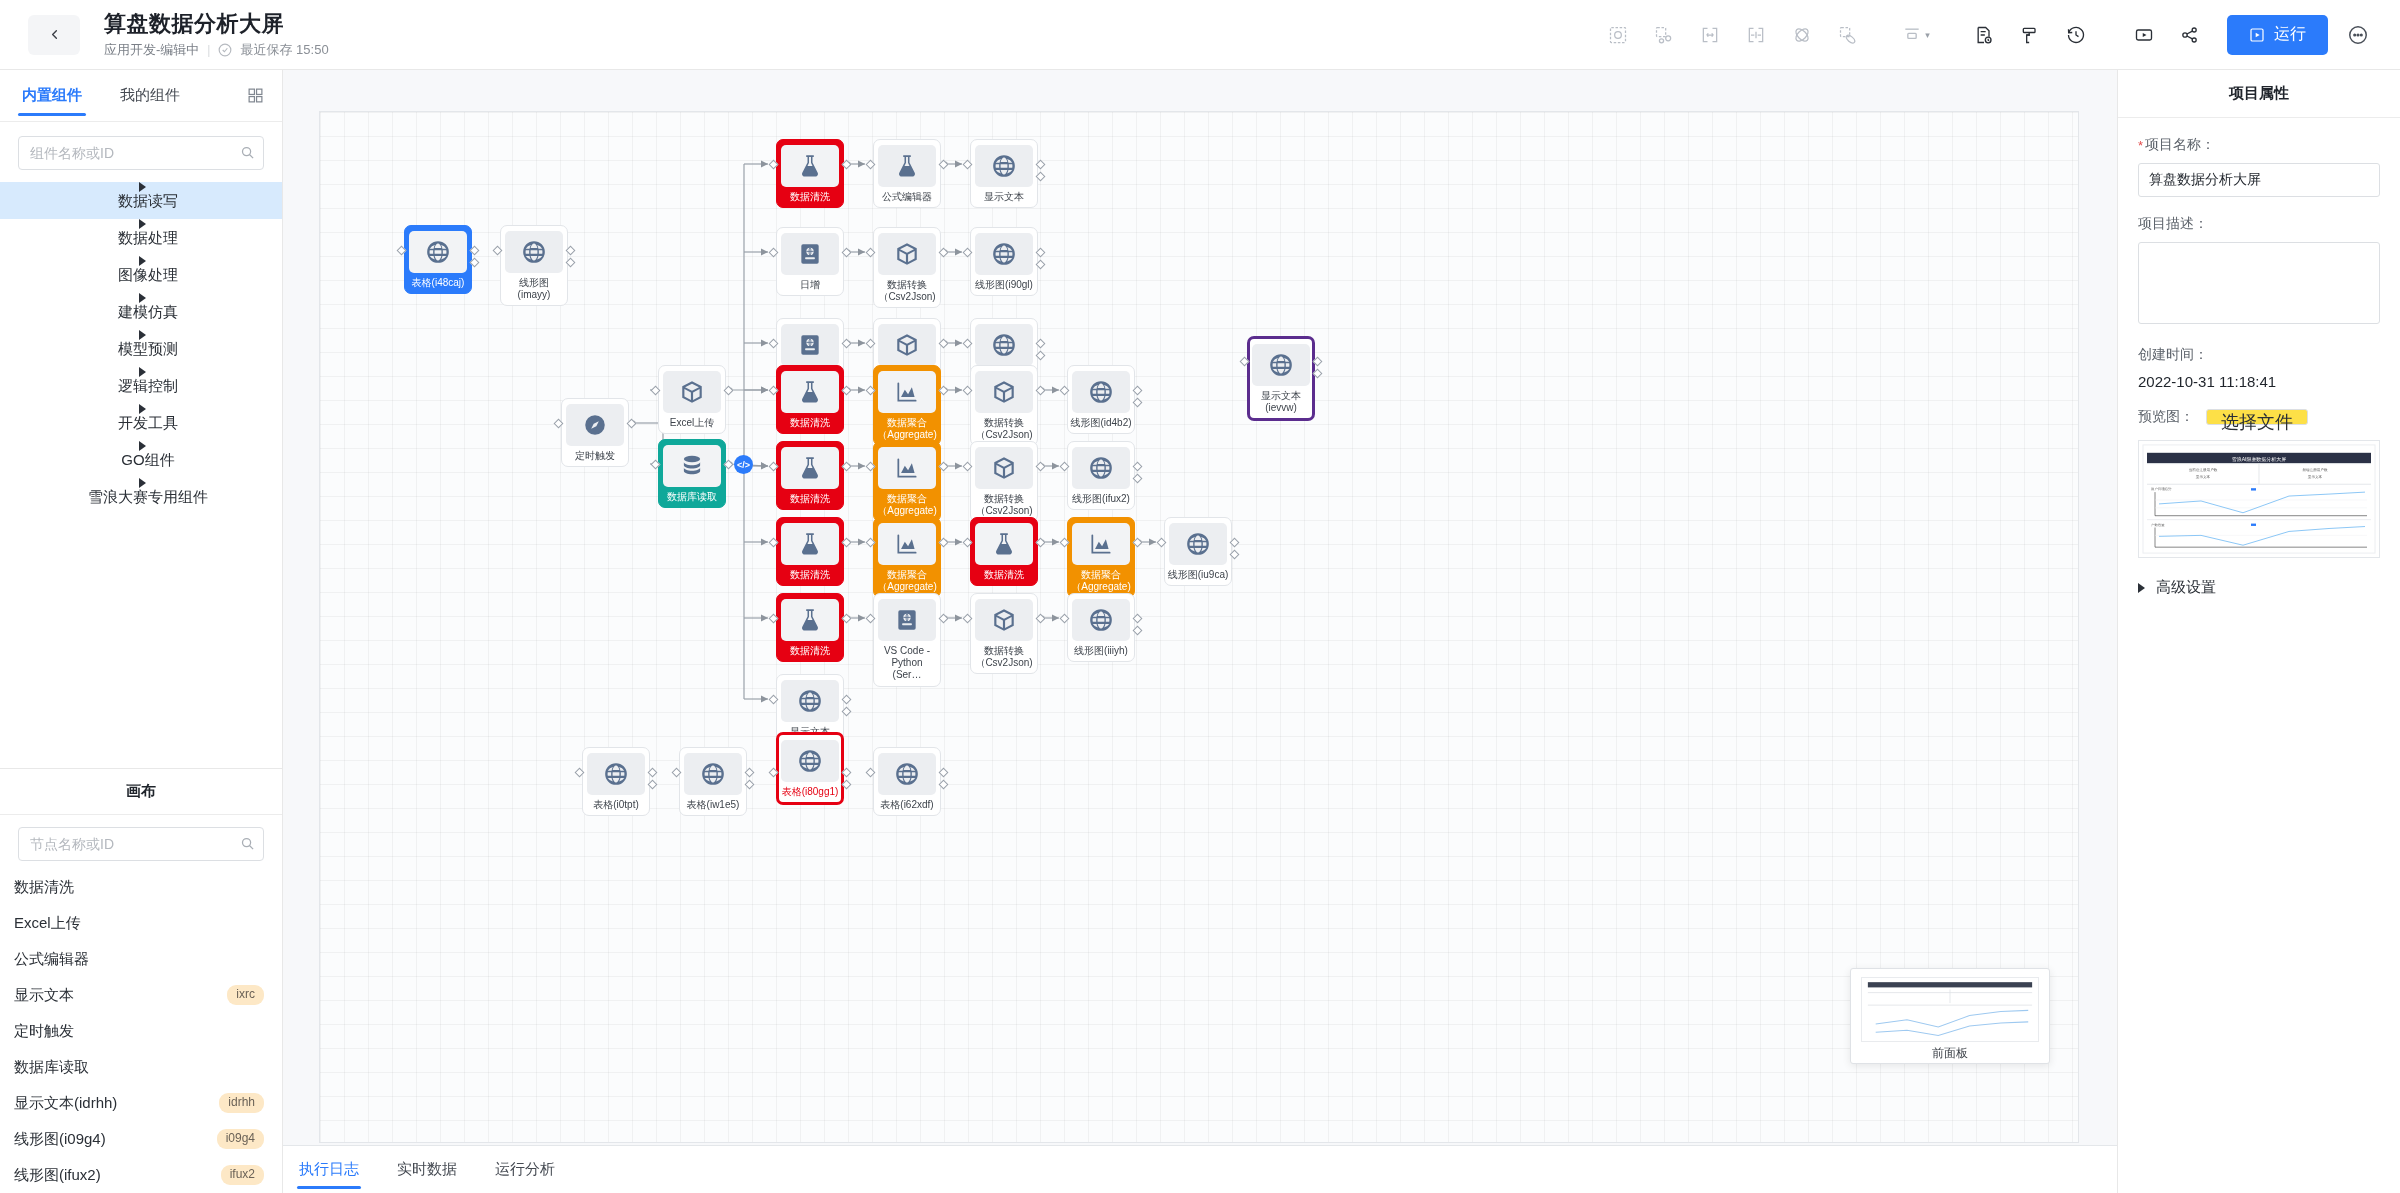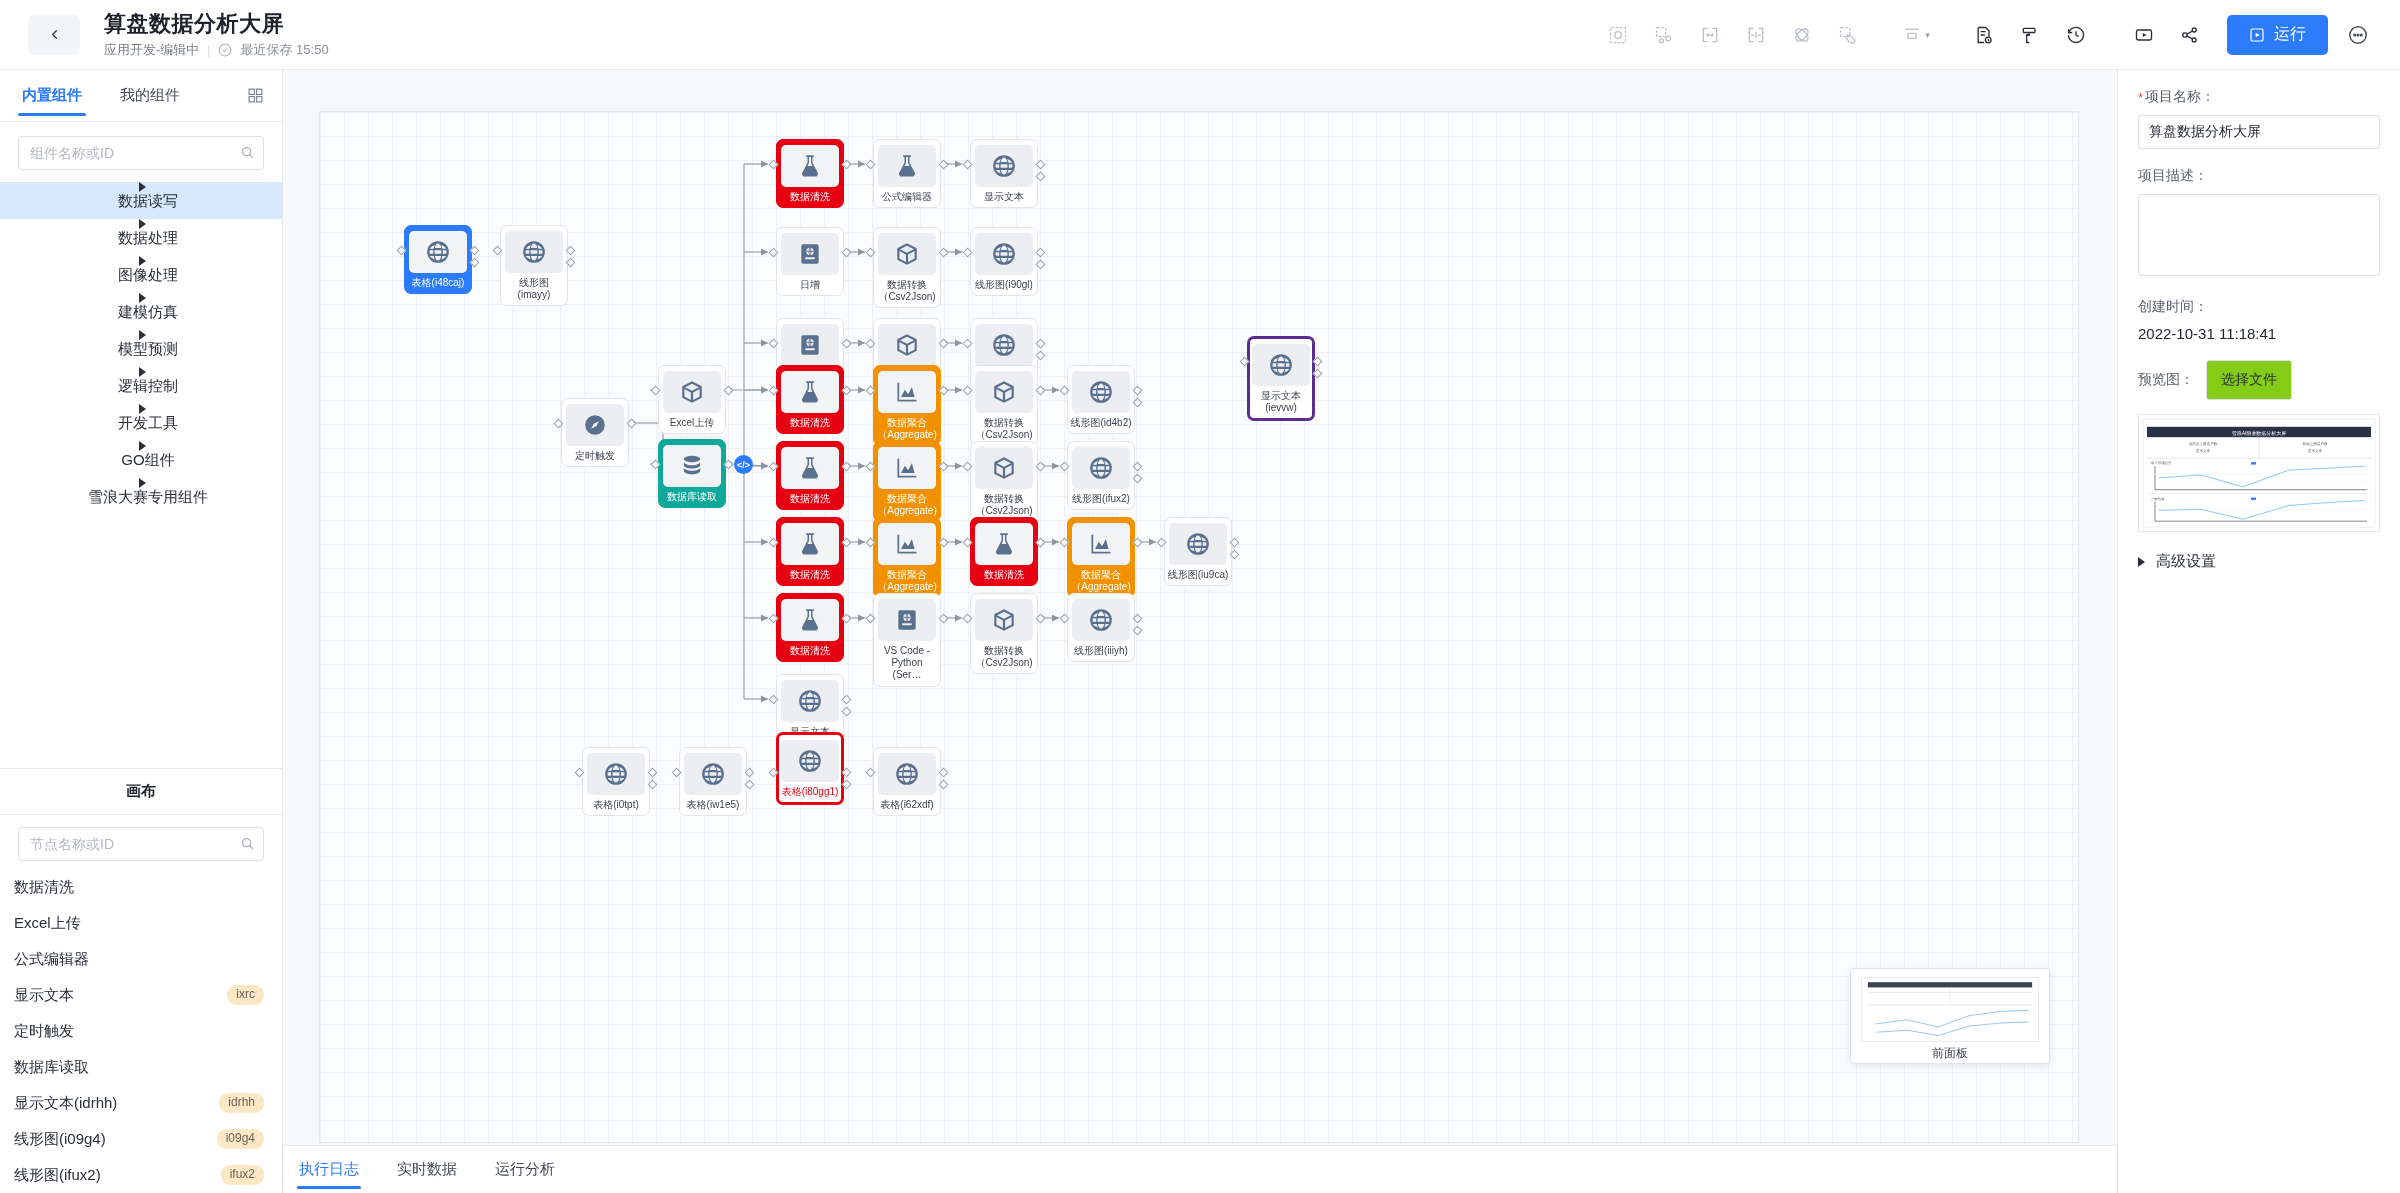--- a/index.html
+++ b/index.html
@@ -155,22 +155,22 @@
   .rp-body { padding:18px 20px 0 20px; }
   .fl { font-size:14px; color:#5d636b; margin-bottom:9px; display:flex; align-items:center; }
   .req { color:#e34d4d; margin-right:2px; font-size:13px; line-height:1;}
   .rp-input { width:100%; height:34px; border:1px solid #dcdfe3; border-radius:3px;
      padding:0 10px; font-size:14px; color:#1f242b; outline:none; font-family:"Liberation Sans",sans-serif;}
   .rp-area { width:100%; height:82px; border:1px solid #dcdfe3; border-radius:3px; resize:none;
      padding:8px 10px; font-size:14px; outline:none; font-family:"Liberation Sans",sans-serif; }
   .mt18 { margin-top:18px; }
   .val { font-size:15px; color:#1f242b; }
   .rowflex { display:flex; align-items:center; gap:12px; }
-  .file-btn { border:1px solid #dcdfe3; background:#84cc16; border-radius:3px; height:40px;
-     padding:0 14px; font-size:14px; color:#2a2f36; cursor:pointer; font-family:"Liberation Sans",sans-serif;}
+  .file-btn { border:1px solid #dcdfe3; background:#fde047; border-radius:3px; height:16px;
+     padding:0 14px; font-size:18px; color:#2a2f36; cursor:pointer; font-family:"Liberation Sans",sans-serif;}
   .preview { margin-top:14px; width:100%; height:118px; border:1px solid #e3e6ea; background:#fff;
      overflow:hidden; position:relative; }
   .adv { margin-top:20px; display:flex; align-items:center; font-size:15px; color:#2a2f36; cursor:pointer;}
   .adv .tri { border-left-color:#2b3038; }
 </style>
 </head>
 <body>
 
 <div class="app">
 
@@ -904,20 +904,21 @@
     </div>
 
     <div class="bottombar">
       <div class="bt-tab active">执行日志</div>
       <div class="bt-tab">实时数据</div>
       <div class="bt-tab">运行分析</div>
     </div>
   </div>
 
   <div class="right">
+    <div class="rp-title">项目属性</div>
     <div class="rp-body">
       <div class="fl">
         <span class="req">*</span>
         <span>项目名称：</span>
       </div>
       <input class="rp-input" value="算盘数据分析大屏" style="">
 
       <div class="fl mt18">项目描述：</div>
       <textarea class="rp-area" style=""></textarea>
 

